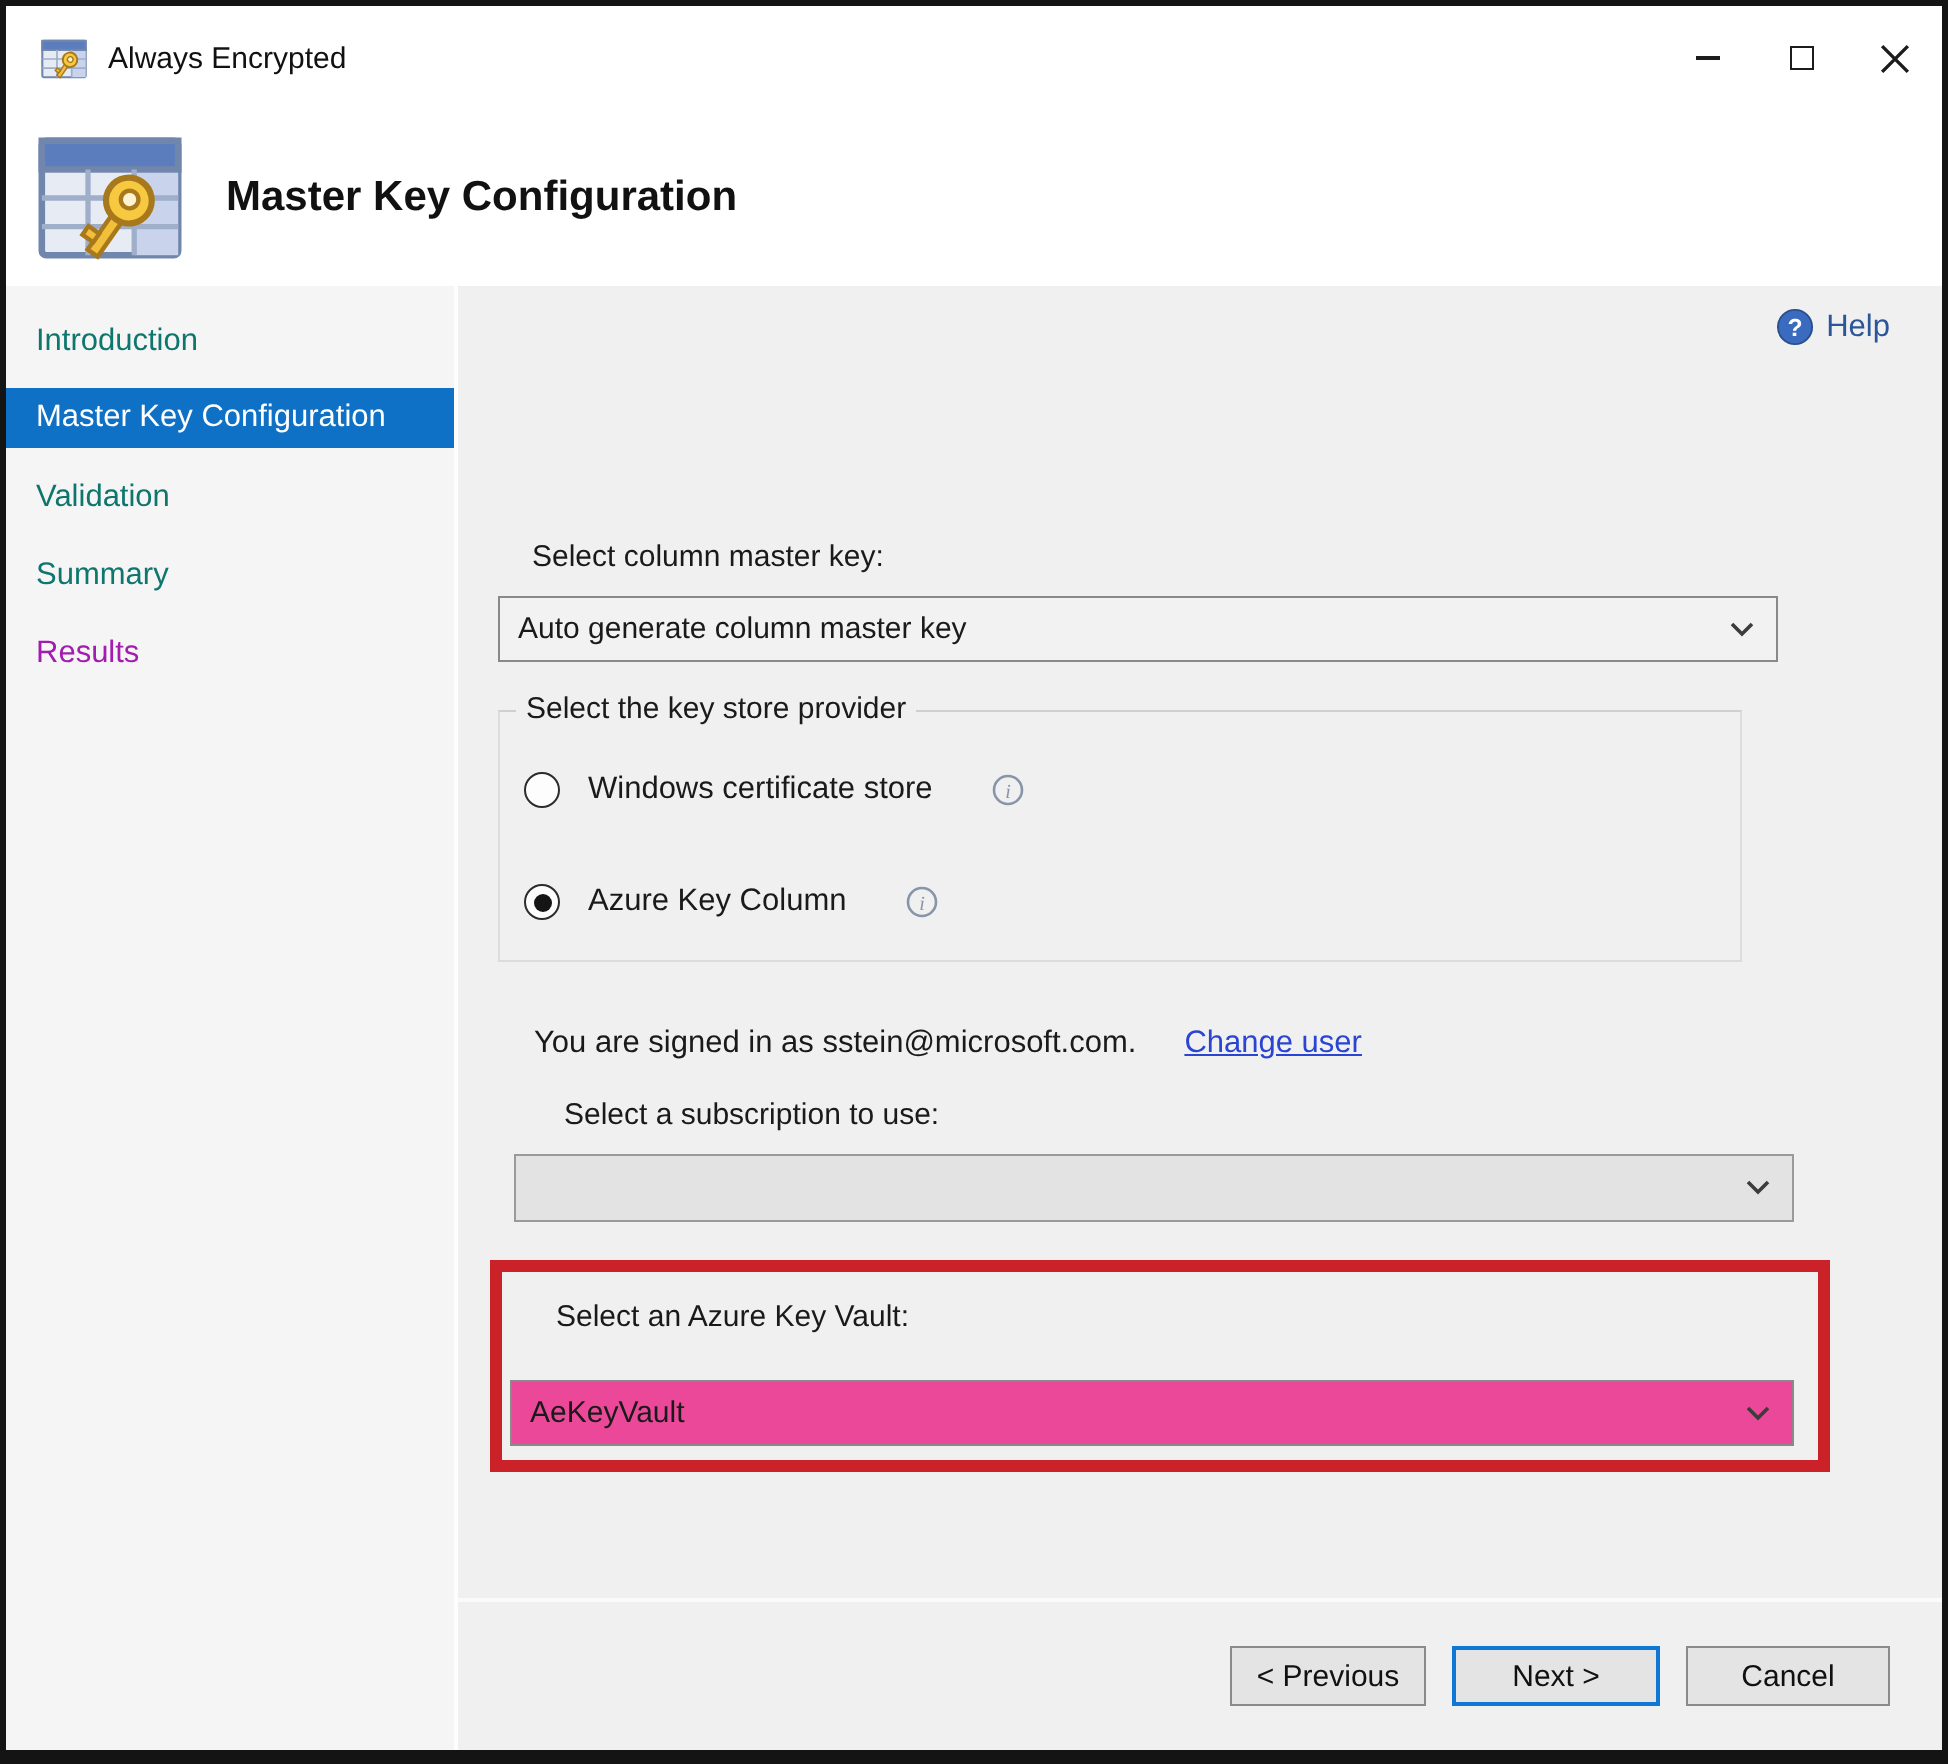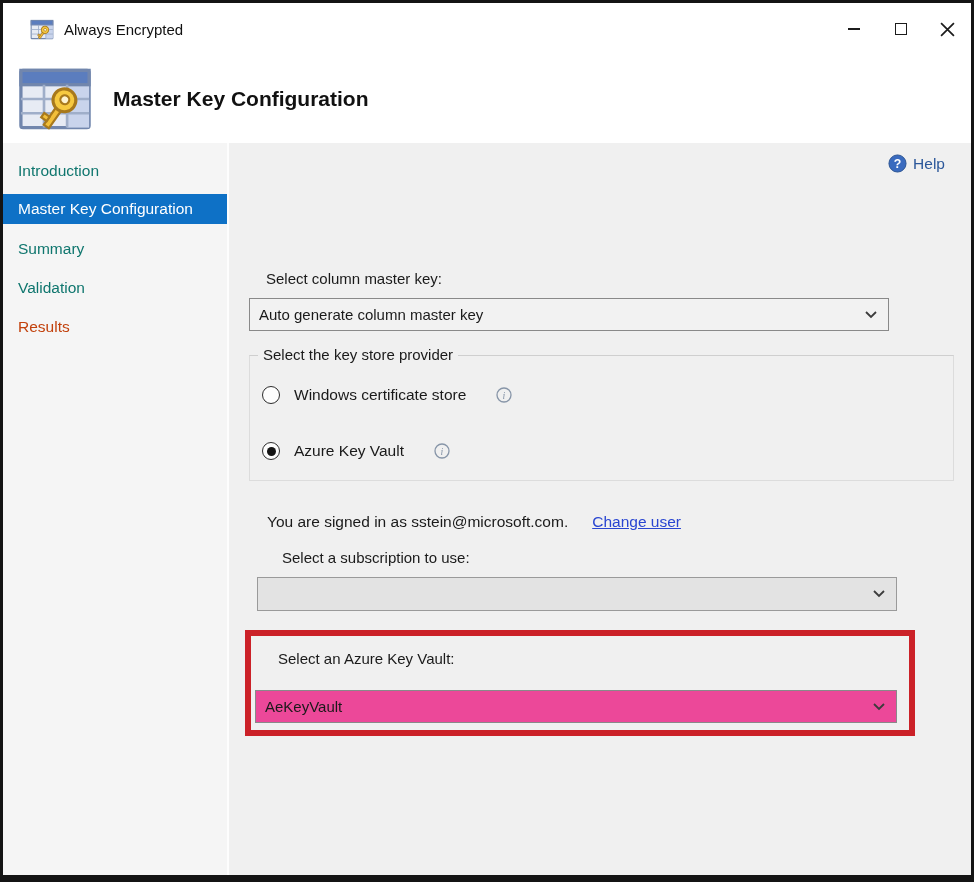--- a/index.html
+++ b/index.html
@@ -5,55 +5,55 @@
   html,body{margin:0;padding:0;background:#fff;}
   *{box-sizing:border-box;}
   .window{
     position:relative;width:974px;height:882px;
     border:3px solid #141414;border-bottom-width:7px;
     background:#fff;overflow:hidden;
     font-family:"Liberation Sans","DejaVu Sans",sans-serif;
     color:#1a1a1a;
   }
   
-  .titlebar{height:52px;display:flex;align-items:center;background:#fff;padding-left:17px;margin-left:10px;}
+  .titlebar{height:52px;display:flex;align-items:center;background:#fff;padding-left:17px;}
   .titlebar .appicon{width:24px;height:21px;flex:0 0 auto;}
   .titlebar-title{margin-left:10px;font-size:15px;color:#111;}
   .titlebar-controls{margin-left:auto;display:flex;height:100%;}
   .tb-btn{width:47px;height:100%;display:flex;align-items:center;justify-content:center;cursor:default;}
   .glyph-min{width:12px;height:2px;background:#1c1c1c;}
   .glyph-max{width:12px;height:12px;border:1.6px solid #1c1c1c;background:transparent;}
   
   .header{height:88px;display:flex;align-items:center;background:#fff;padding-left:14px;}
   .header .appicon{width:76px;height:66px;}
   .page-title{margin-left:20px;font-size:21px;font-weight:bold;color:#111;}
   
   .body{display:flex;height:732px;}
   .sidebar{width:226px;background:#f5f5f5;border-right:2px solid #fdfdfd;padding-top:8px;flex:0 0 auto;}
   .nav-item{height:39px;display:flex;align-items:center;padding-left:15px;font-size:15.5px;color:#0f766e;cursor:pointer;}
-  .nav-item.disabled{color:#c2410c;}
+  .nav-item.disabled{color:#a21caf;}
   .nav-item.selected{background:#0e71c6;color:#fff;height:30px;margin:4px 0 5px;}
   .content{position:relative;flex:1;background:#f0f0f0;display:flex;flex-direction:column;}
   .main{position:relative;flex:1;}
   
   .help{position:absolute;top:11px;right:26px;display:flex;align-items:center;gap:6px;cursor:pointer;}
   .help-label{color:#2b579a;font-size:15.5px;}
   
   .para{position:absolute;top:62px;left:22px;width:695px;font-size:15.5px;line-height:21px;white-space:pre-wrap;}
   .field-label{position:absolute;font-size:15px;color:#1a1a1a;margin-left:15px;}
   .lbl-master{top:127px;left:22px;}
   .lbl-subscription{top:406px;left:38px;}
   
   .select{position:absolute;height:33px;border:1px solid #898989;background:#f2f2f2;
           display:flex;align-items:center;padding:0 32px 0 9px;font-size:15px;cursor:pointer;}
   .select .chev{position:absolute;right:11px;top:12px;}
   .sel-master{top:155px;left:20px;width:640px;}
   .sel-subscription{top:434px;left:28px;width:640px;height:34px;background:#e3e3e3;border-color:#9a9a9a;}
   
-  .groupbox{position:absolute;top:212px;left:20px;width:705px;height:126px;
+  .groupbox{position:absolute;top:212px;left:20px;width:622px;height:126px;
             border:1px solid #dcdcdc;border-top:1px solid #cfcfcf;}
   .groupbox-title{position:absolute;top:-10px;left:8px;background:#f0f0f0;padding:0 5px;font-size:15px;}
   .radio-row{position:absolute;left:12px;display:flex;align-items:center;cursor:pointer;}
   .radio-row.row1{top:30px;}
   .radio-row.row2{top:86px;}
   .radio{width:18px;height:18px;border-radius:50%;border:1.6px solid #2c2c2c;background:#fdfdfd;
          display:flex;align-items:center;justify-content:center;flex:0 0 auto;}
   .radio.checked::after{content:"";width:9px;height:9px;border-radius:50%;background:#151515;}
   .radio-label{margin-left:14px;font-size:15.5px;}
   .info-icon{margin-left:30px;flex:0 0 auto;}
@@ -125,22 +125,22 @@
         <use href="#appicon-shape"></use>
       </svg>
     <span class="page-title">Master Key Configuration</span>
   </div>
 
   <div class="body">
 
     <div class="sidebar">
       <div class="nav-item">Introduction</div>
       <div class="nav-item selected">Master Key Configuration</div>
+      <div class="nav-item">Validation</div>
       <div class="nav-item">Summary</div>
-      <div class="nav-item">Validation</div>
       <div class="nav-item disabled">Results</div>
     </div>
 
     <div class="content">
       <div class="main">
 
         <div class="help">
           <svg width="19" height="19" viewBox="0 0 20 20">
             <circle cx="10" cy="10" r="9" fill="#3a6bbf" stroke="#27508f" stroke-width="1"></circle>
             <text x="10" y="14.5" text-anchor="middle" font-size="13" font-weight="bold" fill="#ffffff" font-family="Liberation Sans, sans-serif">?</text>
@@ -165,21 +165,21 @@
             <span class="radio"></span>
             <span class="radio-label">Windows certificate store</span>
             <svg class="info-icon" width="16" height="16" viewBox="0 0 16 16">
               <circle cx="8" cy="8" r="7" fill="none" stroke="#8795a8" stroke-width="1.3"></circle>
               <text x="8" y="12" text-anchor="middle" font-size="10" font-style="italic" fill="#8795a8" font-family="Liberation Serif, serif">i</text>
             </svg>
           </div>
 
           <div class="radio-row row2">
             <span class="radio checked"></span>
-            <span class="radio-label">Azure Key Vault</span>
+            <span class="radio-label">Azure Key Column</span>
             <svg class="info-icon" width="16" height="16" viewBox="0 0 16 16">
               <circle cx="8" cy="8" r="7" fill="none" stroke="#8795a8" stroke-width="1.3"></circle>
               <text x="8" y="12" text-anchor="middle" font-size="10" font-style="italic" fill="#8795a8" font-family="Liberation Serif, serif">i</text>
             </svg>
           </div>
         </div>
 
         <div class="signedin"><span>You are signed in as sstein@microsoft.com.</span><span class="link">Change user</span></div>
 
         <div class="field-label lbl-subscription">Select a subscription to use:</div>
@@ -196,16 +196,21 @@
           <div class="select">
             <span>AeKeyVault</span>
             <svg class="chev" width="12" height="8" viewBox="0 0 12 8">
                 <use href="#chevron-shape"></use>
               </svg>
           </div>
         </div>
 
       </div>
 
+      <div class="footer">
+        <button class="btn btn-previous">&lt; Previous</button>
+        <button class="btn btn-next">Next &gt;</button>
+        <button class="btn btn-cancel">Cancel</button>
+      </div>
     </div>
 
   </div>
 </div>
 
 </body></html>

